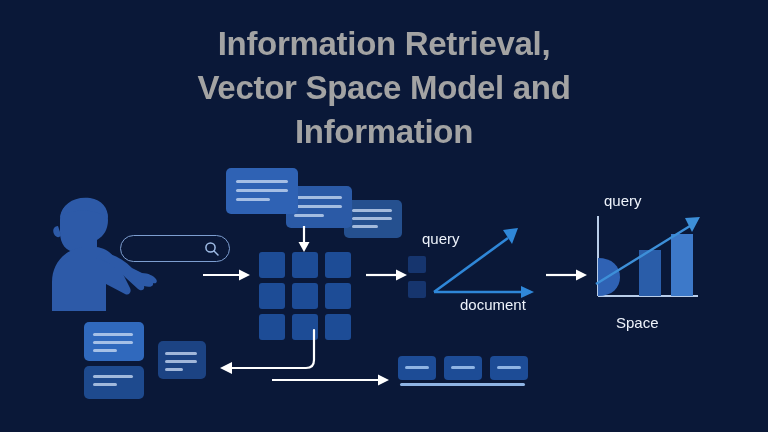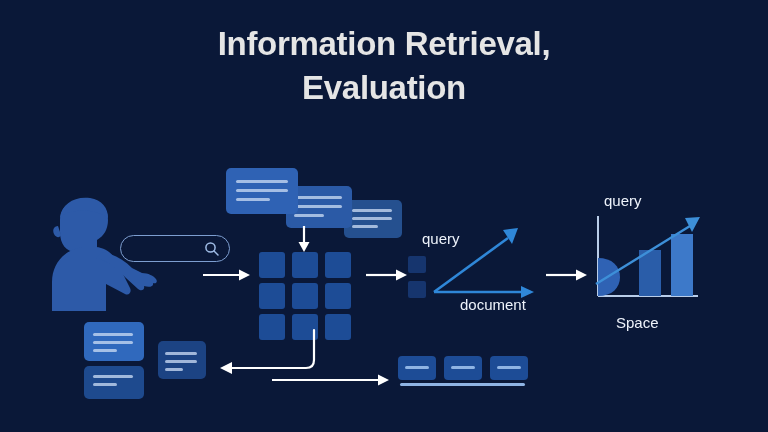--- a/index.html
+++ b/index.html
@@ -18,21 +18,21 @@
     overflow: hidden;
   }
 
   
   #title-block {
     position: absolute;
     left: 0;
     top: 22px;
     width: 768px;
     text-align: center;
-    color: #e5e5e5;
+    color: #a3a3a3;
     font-weight: bold;
     font-size: 33px;
     line-height: 44px;
     letter-spacing: -0.3px;
   }
   #title-block .tline { display: block; }
 
   
   .abs { position: absolute; }
 
@@ -122,21 +122,22 @@
 
   svg { display: block; overflow: visible; }
 </style>
 </head>
 <body>
 
 <div id="slide">
 
   <div id="title-block">
     <span class="tline">Information Retrieval,</span>
-    <span class="tline">Evaluation</span>
+    <span class="tline">Vector Space Model and</span>
+    <span class="tline">Information</span>
   </div>
 
   <div class="abs" id="person">
     <svg width="125" height="115" viewBox="0 0 125 115">
 
       <path d="M30 5 C47 -2 64 6 64 24 C64 33 60 40 53 44 L53 52 C53 54 51 56 48 56 L32 56 C22 56 16 48 16 36 L16 24 C16 14 21 8 30 5 Z" fill="#2d5aa8"></path>
 
       <path d="M16 22 C18 8 30 0 46 2 C58 4 64 12 64 22 C56 16 44 13 32 15 C24 16 19 18 16 22 Z" fill="#2d5aa8"></path>
 
       <path d="M14 30 C10 30 8 34 10 38 C12 42 16 42 17 39 Z" fill="#2d5aa8"></path>

